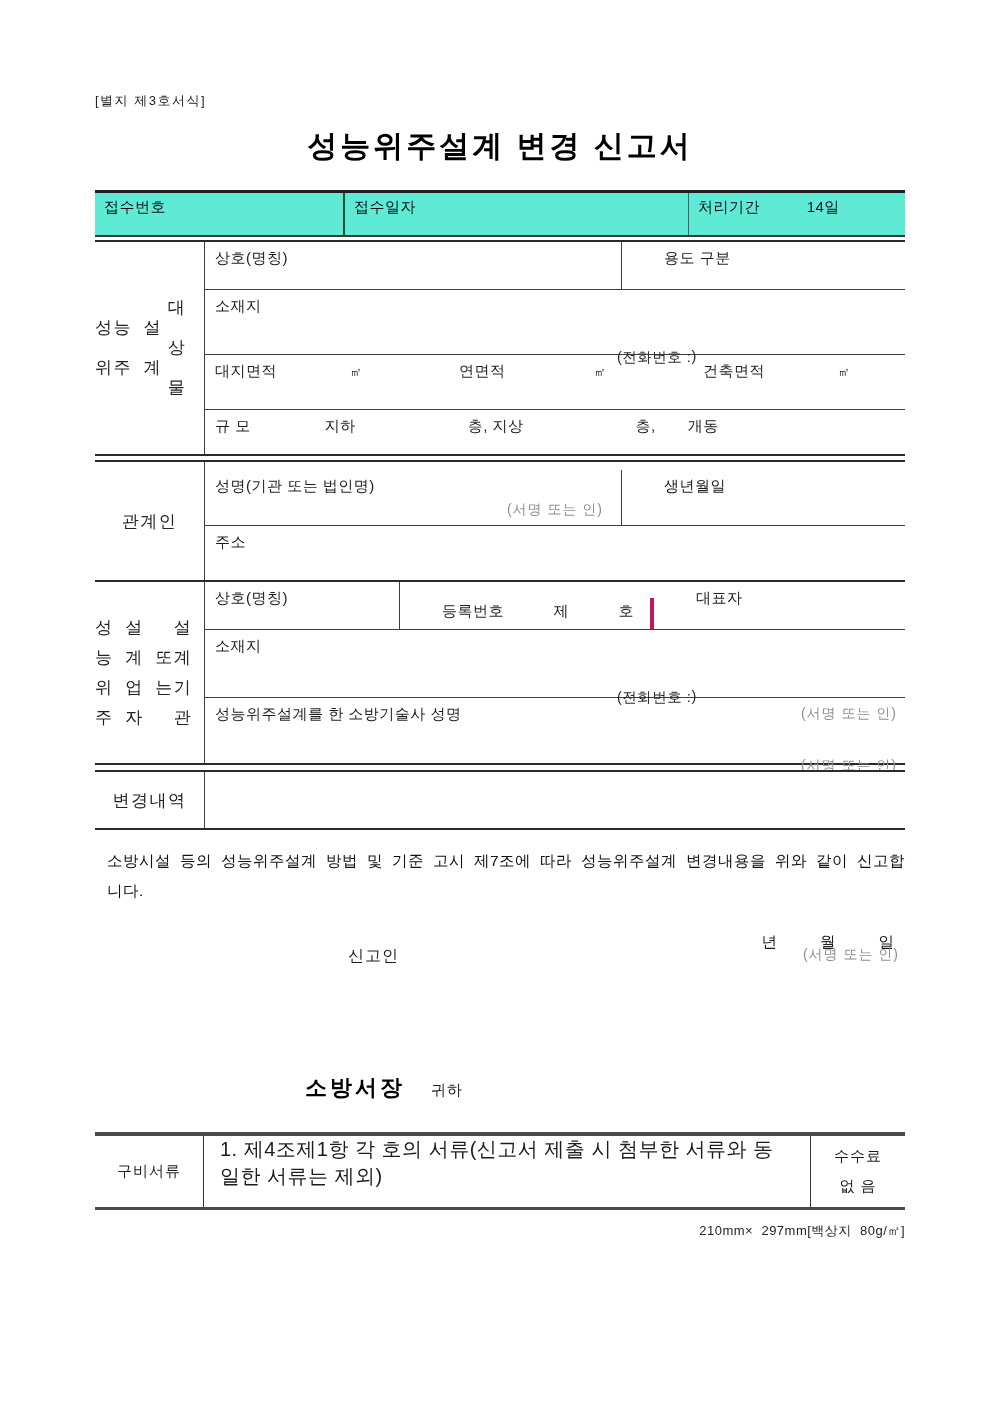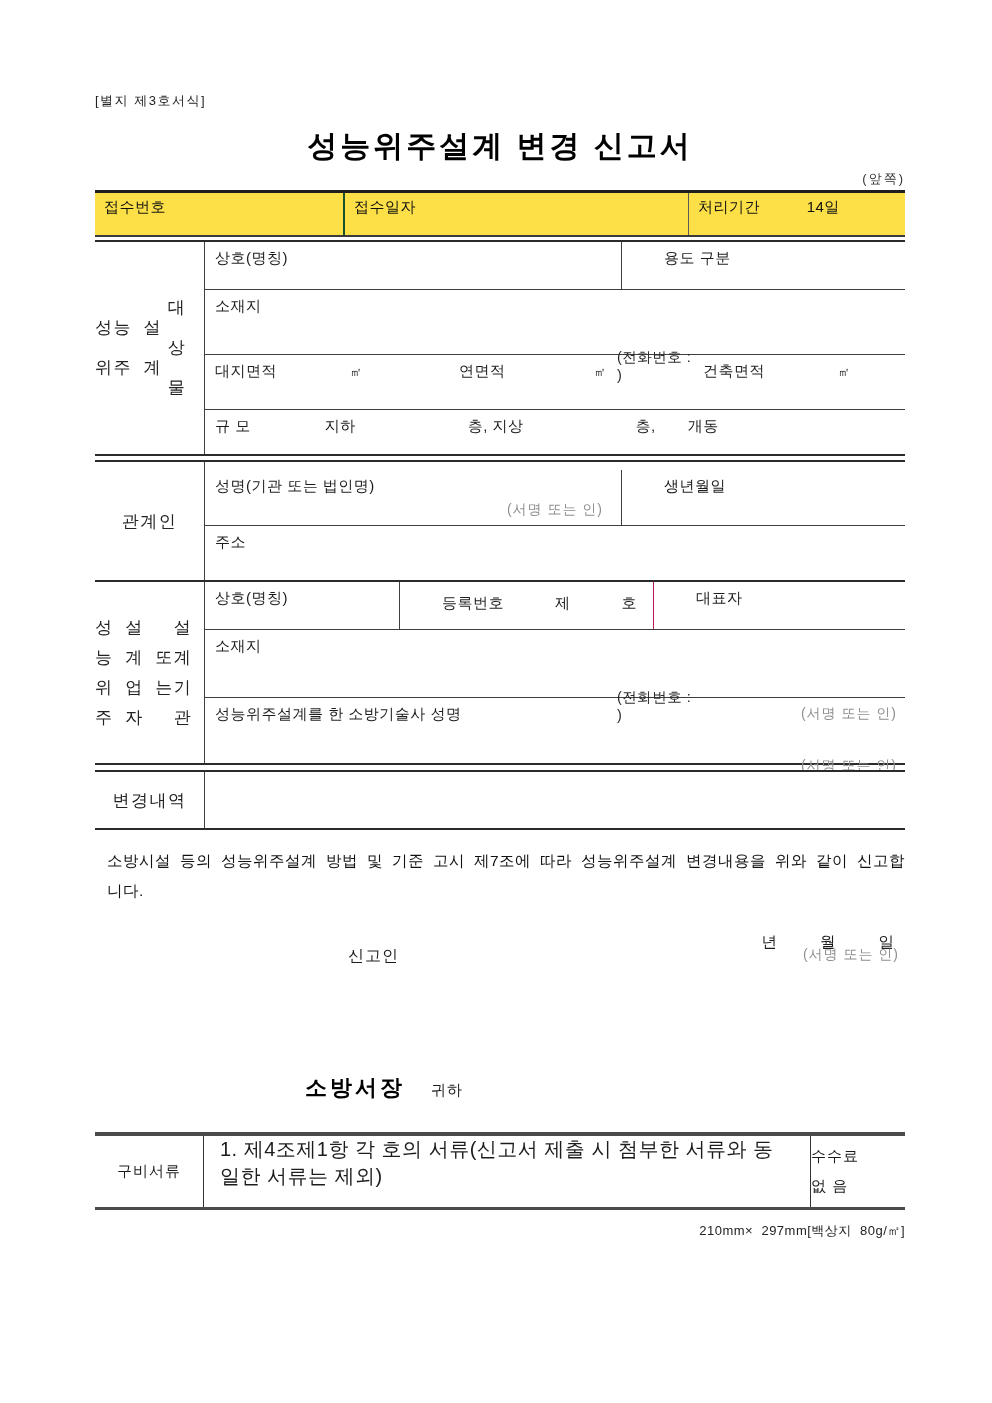--- a/index.html
+++ b/index.html
@@ -13,21 +13,21 @@
   .abs { position:absolute; }
 
   .form-code { top:92px; left:95px; font-size:13px; letter-spacing:1.5px; color:#222; }
   .title { top:126px; left:95px; width:810px; text-align:center;
            font-size:30px; font-weight:bold; letter-spacing:3px; color:#000; }
   .front-label { top:170px; left:95px; width:810px; text-align:right;
                  font-size:13px; letter-spacing:2px; color:#333; }
 
   
   .receipt-bar { top:190px; left:95px; width:810px; height:47px;
-    background:#fde047; display:flex;
+    background:#5eead4; display:flex;
     border-top:3px solid #1f1f1f; border-bottom:2px solid #3a3a3a; }
   .rcell { padding:5px 9px; font-size:15px; letter-spacing:0.5px; color:#111; }
   .rcell.c1 { width:248px; }
   .rcell.c2 { width:345px; border-left:2px solid #14532d; }
   .rcell.c3 { flex:1; border-left:1px solid #5a5a5a; }
   .rcell .days { margin-left:42px; }
 
   
   .sec { left:95px; width:810px; display:flex;
          border-top:2px solid #2b2b2b; border-bottom:2px solid #2b2b2b; background:#fff; }
@@ -43,37 +43,37 @@
   .unit { font-size:12px; color:#1c1c1c; padding-top:2px; }
   .sign { color:#8f8f8f; font-size:14px; letter-spacing:1px; }
   .phone { color:#2a2a2a; font-size:14.5px; letter-spacing:0.5px; }
 
   .row-split { display:flex; }
   .cell { padding:7px 10px 0 10px; }
   .cell-a { width:417px; border-right:1px solid #3f3f3f; display:flex; flex-direction:column; justify-content:space-between; padding-bottom:6px; }
   .cell-b { flex:1; }
   .row-col { display:flex; flex-direction:column; justify-content:space-between;
              padding:7px 8px 8px 10px; }
-  .phone-line { display:flex; justify-content:flex-start; padding-left:402px;flex-direction:column; }
+  .phone-line { display:flex; justify-content:flex-start; padding-left:402px; }
   .row-flex { display:flex; align-items:flex-start; padding-top:7px; }
 
   .h48 { height:48px; } .h65 { height:65px; } .h55 { height:55px; } .h44 { height:44px; } .h68 { height:68px; }
 
   .area-group { flex:1; display:flex; justify-content:space-between;
                 padding:0 55px 0 10px; }
   .scale-row .m1 { margin-left:42px; }
   .scale-row .m2 { margin-left:80px; }
   .scale-row .m3 { }
   .scale-row { padding-left:10px; }
 
   .name-sign { text-align:right; padding-right:8px; }
 
   .reg-c1 { width:195px; border-right:1px solid #3f3f3f; }
-  .reg-c2 { width:222px; border-right:1px solid #be185d; display:flex;
-            justify-content:space-between; padding:12px 16px 0 10px; }
+  .reg-c2 { width:222px; border-right:4px solid #be185d; display:flex;
+            justify-content:space-between; padding:4px 16px 0 10px;margin-top:16px; }
   .reg-c3 { flex:1; }
   .eng-line1 { display:flex; justify-content:space-between; }
   .eng-line2 { text-align:right; }
 
   .sec-target { top:240px; }
   .sec-related { top:460px; }
   .sec-designer { top:580px; }
   .sec-change { top:770px; }
   .sec-change .sec-body { min-height:56px; }
 
@@ -91,34 +91,33 @@
   .recipient { font-size:22px; font-weight:bold; letter-spacing:3px; color:#000; }
   .honorific { font-size:15px; margin-left:26px; letter-spacing:1px; }
 
   
   .docs { top:1132px; left:95px; width:810px; height:78px; display:flex;
     border-top:4px solid #4a4a4a; border-bottom:3px solid #4a4a4a; }
   .docs-label { width:108px; display:flex; align-items:center; justify-content:center;
     font-size:15px; letter-spacing:1px; }
   .docs-item { flex:1; border-left:1px solid #333; border-right:1px solid #333;
     display:flex; padding:0 16px; font-size:20px; letter-spacing:0.5px; }
-  .docs-fee { width:94px; display:flex; flex-direction:column; align-items:flex-start;
+  .docs-fee { width:94px; display:flex; flex-direction:column; align-items:center;
     justify-content:center; gap:11px; font-size:15px; letter-spacing:1px; }
 
   .footer { top:1222px; left:95px; width:810px; text-align:right;
     font-size:13px; color:#222; white-space:pre; letter-spacing:0.5px; }
 </style>
 </head>
 <body>
 
 <div class="sheet">
 
   <div class="abs form-code">[별지 제3호서식]</div>
   <div class="abs title">성능위주설계 변경 신고서</div>
-  <div class="abs front-label">(앞쪽)</div>
 
   <div class="abs receipt-bar">
     <div class="rcell c1">
       <span>접수번호</span>
     </div>
     <div class="rcell c2">
       <span>접수일자</span>
     </div>
     <div class="rcell c3">
       <span>처리기간</span>

